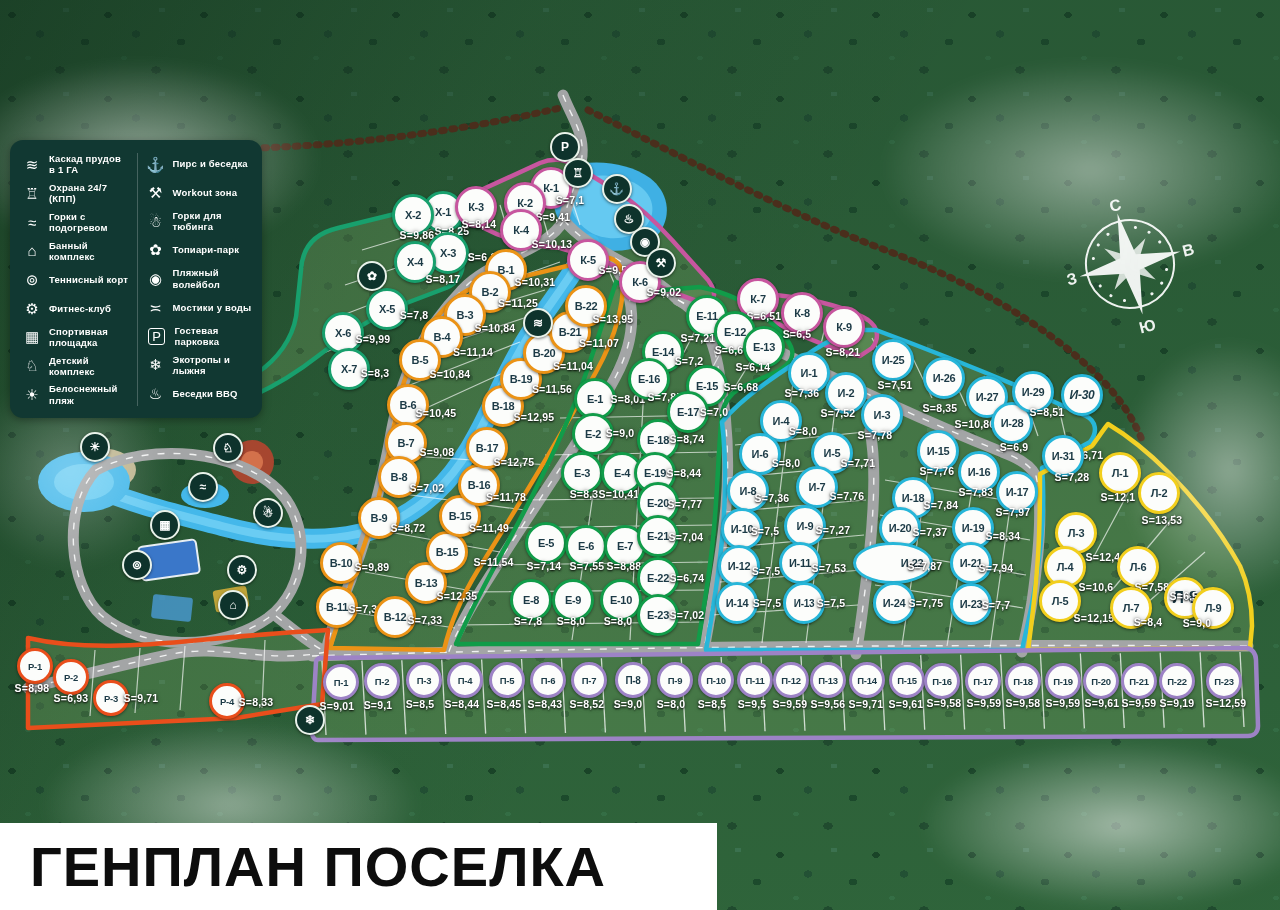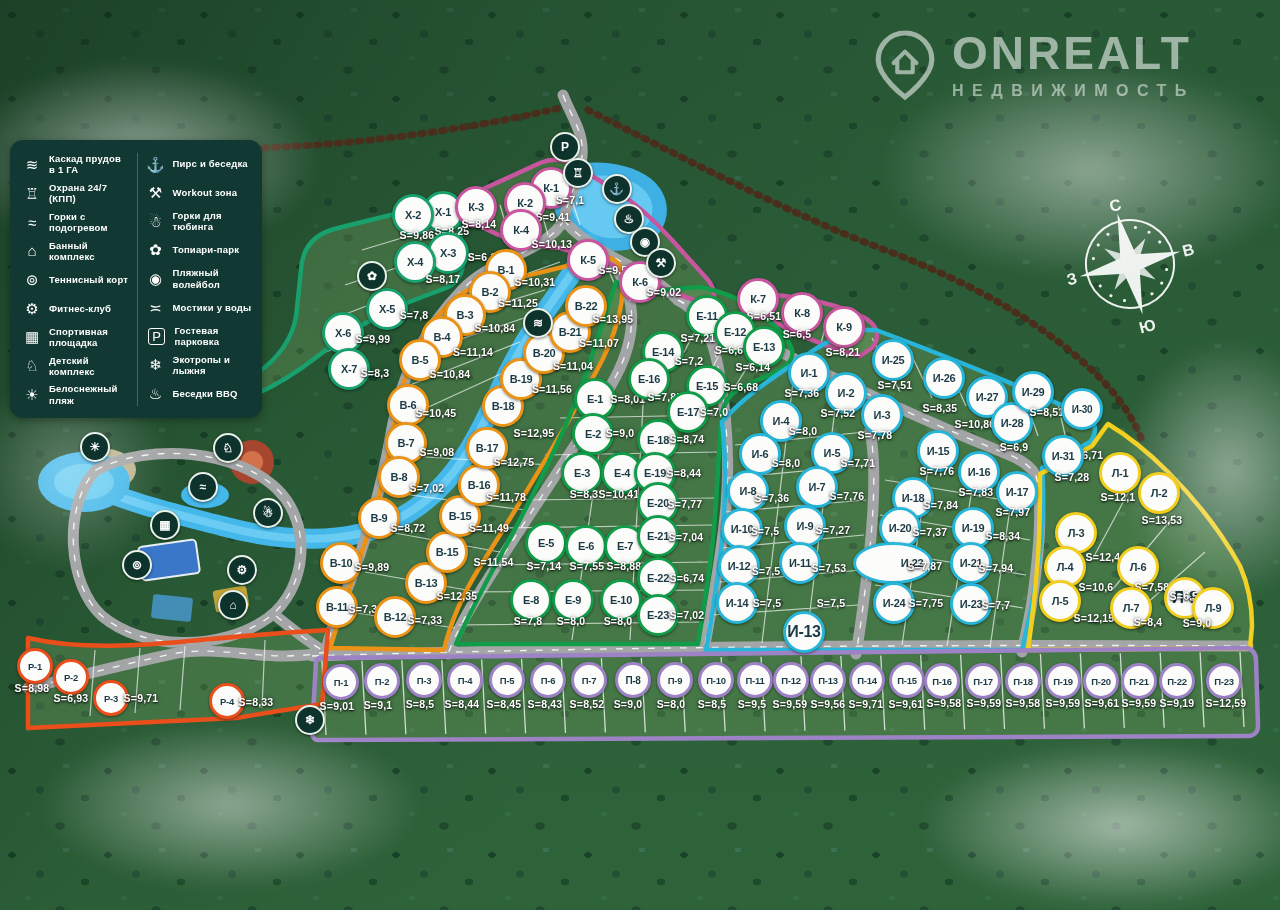--- a/index.html
+++ b/index.html
@@ -249,21 +249,21 @@
       <div class="area" style="left: 457px; top: 596px;">S=12,35</div>
       <div class="badge" style="left: 447px; top: 552px; width: 36px; height: 36px; border: 3px solid rgb(235, 147, 22); font-size: 11px;">В-15</div>
       <div class="area" style="left: 474px; top: 562px; padding-left: 39px;">S=11,54</div>
       <div class="badge" style="left: 460px; top: 516px; width: 36px; height: 36px; border: 3px solid rgb(235, 147, 22); font-size: 11px;">В-15</div>
       <div class="area" style="left: 489px; top: 528px;">S=11,49</div>
       <div class="badge" style="left: 479px; top: 485px; width: 36px; height: 36px; border: 3px solid rgb(235, 147, 22); font-size: 11px;">В-16</div>
       <div class="area" style="left: 506px; top: 497px;">S=11,78</div>
       <div class="badge" style="left: 487px; top: 448px; width: 36px; height: 36px; border: 3px solid rgb(235, 147, 22); font-size: 11px;">В-17</div>
       <div class="area" style="left: 514px; top: 462px;">S=12,75</div>
       <div class="badge" style="left: 503px; top: 406px; width: 36px; height: 36px; border: 3px solid rgb(235, 147, 22); font-size: 11px;">В-18</div>
-      <div class="area" style="left: 534px; top: 417px; margin-top: 16px;">S=12,95</div>
+      <div class="area" style="left: 534px; top: 417px;">S=12,95</div>
       <div class="badge" style="left: 521px; top: 379px; width: 36px; height: 36px; border: 3px solid rgb(235, 147, 22); font-size: 11px;">В-19</div>
       <div class="area" style="left: 552px; top: 389px;">S=11,56</div>
       <div class="badge" style="left: 544px; top: 353px; width: 36px; height: 36px; border: 3px solid rgb(235, 147, 22); font-size: 11px;">В-20</div>
       <div class="area" style="left: 573px; top: 366px;">S=11,04</div>
       <div class="badge" style="left: 570px; top: 332px; width: 36px; height: 36px; border: 3px solid rgb(235, 147, 22); font-size: 11px;">В-21</div>
       <div class="area" style="left: 599px; top: 343px;">S=11,07</div>
       <div class="badge" style="left: 586px; top: 306px; width: 36px; height: 36px; border: 3px solid rgb(235, 147, 22); font-size: 11px;">В-22</div>
       <div class="area" style="left: 613px; top: 319px;">S=13,95</div>
       <div class="badge" style="left: 595px; top: 399px; width: 36px; height: 36px; border: 3px solid rgb(17, 156, 73); font-size: 11px;">Е-1</div>
       <div class="area" style="left: 628px; top: 399px;">S=8,01</div>
@@ -328,21 +328,21 @@
       <div class="badge" style="left: 748px; top: 491px; width: 36px; height: 36px; border: 3px solid rgb(39, 182, 217); font-size: 11px;">И-8</div>
       <div class="area" style="left: 772px; top: 498px;">S=7,36</div>
       <div class="badge" style="left: 805px; top: 526px; width: 36px; height: 36px; border: 3px solid rgb(39, 182, 217); font-size: 11px;">И-9</div>
       <div class="area" style="left: 833px; top: 530px;">S=7,27</div>
       <div class="badge" style="left: 742px; top: 529px; width: 36px; height: 36px; border: 3px solid rgb(39, 182, 217); font-size: 11px;">И-10</div>
       <div class="area" style="left: 765px; top: 531px;">S=7,5</div>
       <div class="badge" style="left: 800px; top: 563px; width: 36px; height: 36px; border: 3px solid rgb(39, 182, 217); font-size: 11px;">И-11</div>
       <div class="area" style="left: 829px; top: 568px;">S=7,53</div>
       <div class="badge" style="left: 739px; top: 566px; width: 36px; height: 36px; border: 3px solid rgb(39, 182, 217); font-size: 11px;">И-12</div>
       <div class="area" style="left: 766px; top: 571px;">S=7,5</div>
-      <div class="badge" style="left: 804px; top: 632px; width: 36px; height: 36px; border: 3px solid rgb(39, 182, 217); font-size: 16px;">И-13</div>
+      <div class="badge" style="left: 804px; top: 603px; width: 36px; height: 36px; border: 3px solid rgb(39, 182, 217); font-size: 10px;">И-13</div>
       <div class="area" style="left: 831px; top: 603px;">S=7,5</div>
       <div class="badge" style="left: 737px; top: 603px; width: 36px; height: 36px; border: 3px solid rgb(39, 182, 217); font-size: 11px;">И-14</div>
       <div class="area" style="left: 767px; top: 603px;">S=7,5</div>
       <div class="badge" style="left: 938px; top: 451px; width: 36px; height: 36px; border: 3px solid rgb(39, 182, 217); font-size: 11px;">И-15</div>
       <div class="area" style="left: 937px; top: 471px;">S=7,76</div>
       <div class="badge" style="left: 979px; top: 472px; width: 36px; height: 36px; border: 3px solid rgb(39, 182, 217); font-size: 11px;">И-16</div>
       <div class="area" style="left: 976px; top: 492px;">S=7,83</div>
       <div class="badge" style="left: 1017px; top: 492px; width: 36px; height: 36px; border: 3px solid rgb(39, 182, 217); font-size: 11px;">И-17</div>
       <div class="area" style="left: 1013px; top: 512px;">S=7,97</div>
       <div class="badge" style="left: 913px; top: 498px; width: 36px; height: 36px; border: 3px solid rgb(39, 182, 217); font-size: 11px;">И-18</div>
@@ -362,21 +362,21 @@
       <div class="badge" style="left: 893px; top: 360px; width: 36px; height: 36px; border: 3px solid rgb(39, 182, 217); font-size: 11px;">И-25</div>
       <div class="area" style="left: 895px; top: 385px;">S=7,51</div>
       <div class="badge" style="left: 944px; top: 378px; width: 36px; height: 36px; border: 3px solid rgb(39, 182, 217); font-size: 11px;">И-26</div>
       <div class="area" style="left: 940px; top: 408px;">S=8,35</div>
       <div class="badge" style="left: 987px; top: 397px; width: 36px; height: 36px; border: 3px solid rgb(39, 182, 217); font-size: 11px;">И-27</div>
       <div class="area" style="left: 975px; top: 424px;">S=10,86</div>
       <div class="badge" style="left: 1012px; top: 423px; width: 36px; height: 36px; border: 3px solid rgb(39, 182, 217); font-size: 11px;">И-28</div>
       <div class="area" style="left: 1014px; top: 447px;">S=6,9</div>
       <div class="badge" style="left: 1033px; top: 392px; width: 36px; height: 36px; border: 3px solid rgb(39, 182, 217); font-size: 11px;">И-29</div>
       <div class="area" style="left: 1047px; top: 412px;">S=8,51</div>
-      <div class="badge" style="left: 1082px; top: 409px; width: 36px; height: 36px; border: 3px solid rgb(39, 182, 217); font-size: 10px;">И-30</div>
+      <div class="badge" style="left: 1082px; top: 395px; width: 36px; height: 36px; border: 3px solid rgb(39, 182, 217); font-size: 12px; font-style: italic;">И-30</div>
       <div class="area" style="left: 1086px; top: 434px; margin-top: 21px;">S=6,71</div>
       <div class="badge" style="left: 1063px; top: 456px; width: 36px; height: 36px; border: 3px solid rgb(39, 182, 217); font-size: 11px;">И-31</div>
       <div class="area" style="left: 1072px; top: 477px;">S=7,28</div>
       <div class="badge" style="left: 1120px; top: 473px; width: 36px; height: 36px; border: 3px solid rgb(242, 207, 29); font-size: 11px;">Л-1</div>
       <div class="area" style="left: 1118px; top: 497px;">S=12,1</div>
       <div class="badge" style="left: 1159px; top: 493px; width: 36px; height: 36px; border: 3px solid rgb(242, 207, 29); font-size: 11px;">Л-2</div>
       <div class="area" style="left: 1162px; top: 520px;">S=13,53</div>
       <div class="badge" style="left: 1076px; top: 533px; width: 36px; height: 36px; border: 3px solid rgb(242, 207, 29); font-size: 11px;">Л-3</div>
       <div class="area" style="left: 1106px; top: 557px;">S=12,44</div>
       <div class="badge" style="left: 1065px; top: 567px; width: 36px; height: 36px; border: 3px solid rgb(242, 207, 29); font-size: 11px;">Л-4</div>
@@ -538,24 +538,17 @@
           <span class="lic">❄</span>
           <span class="llabel">Экотропы и лыжня</span>
         </div>
         <div class="legend-item">
           <span class="lic">♨</span>
           <span class="llabel">Беседки BBQ</span>
         </div>
       </div>
   </div>
 
-  <div class="logo">
-    <svg width="66" height="74" viewBox="0 0 64 70">
-      <path d="M32 4 C17 4 6 16 6 30 C6 47 32 66 32 66 C32 66 58 47 58 30 C58 16 47 4 32 4 Z" fill="none" stroke="rgba(255,255,255,.55)" stroke-width="5"></path>
-      <path d="M21 33 L32 22 L43 33 M24.5 30 L24.5 42 L39.5 42 L39.5 30" fill="none" stroke="rgba(255,255,255,.55)" stroke-width="4" stroke-linecap="round" stroke-linejoin="round"></path>
-    </svg>
-    <div class="logo-text">
-      <div class="logo-title">ONREALT</div>
-      <div class="logo-sub">НЕДВИЖИМОСТЬ</div>
-    </div>
+
+  <div class="title-strip">
+    <div class="page-title">ГЕНПЛАН ПОСЕЛКА</div>
   </div>
-
 </div>
 
 </body></html>

